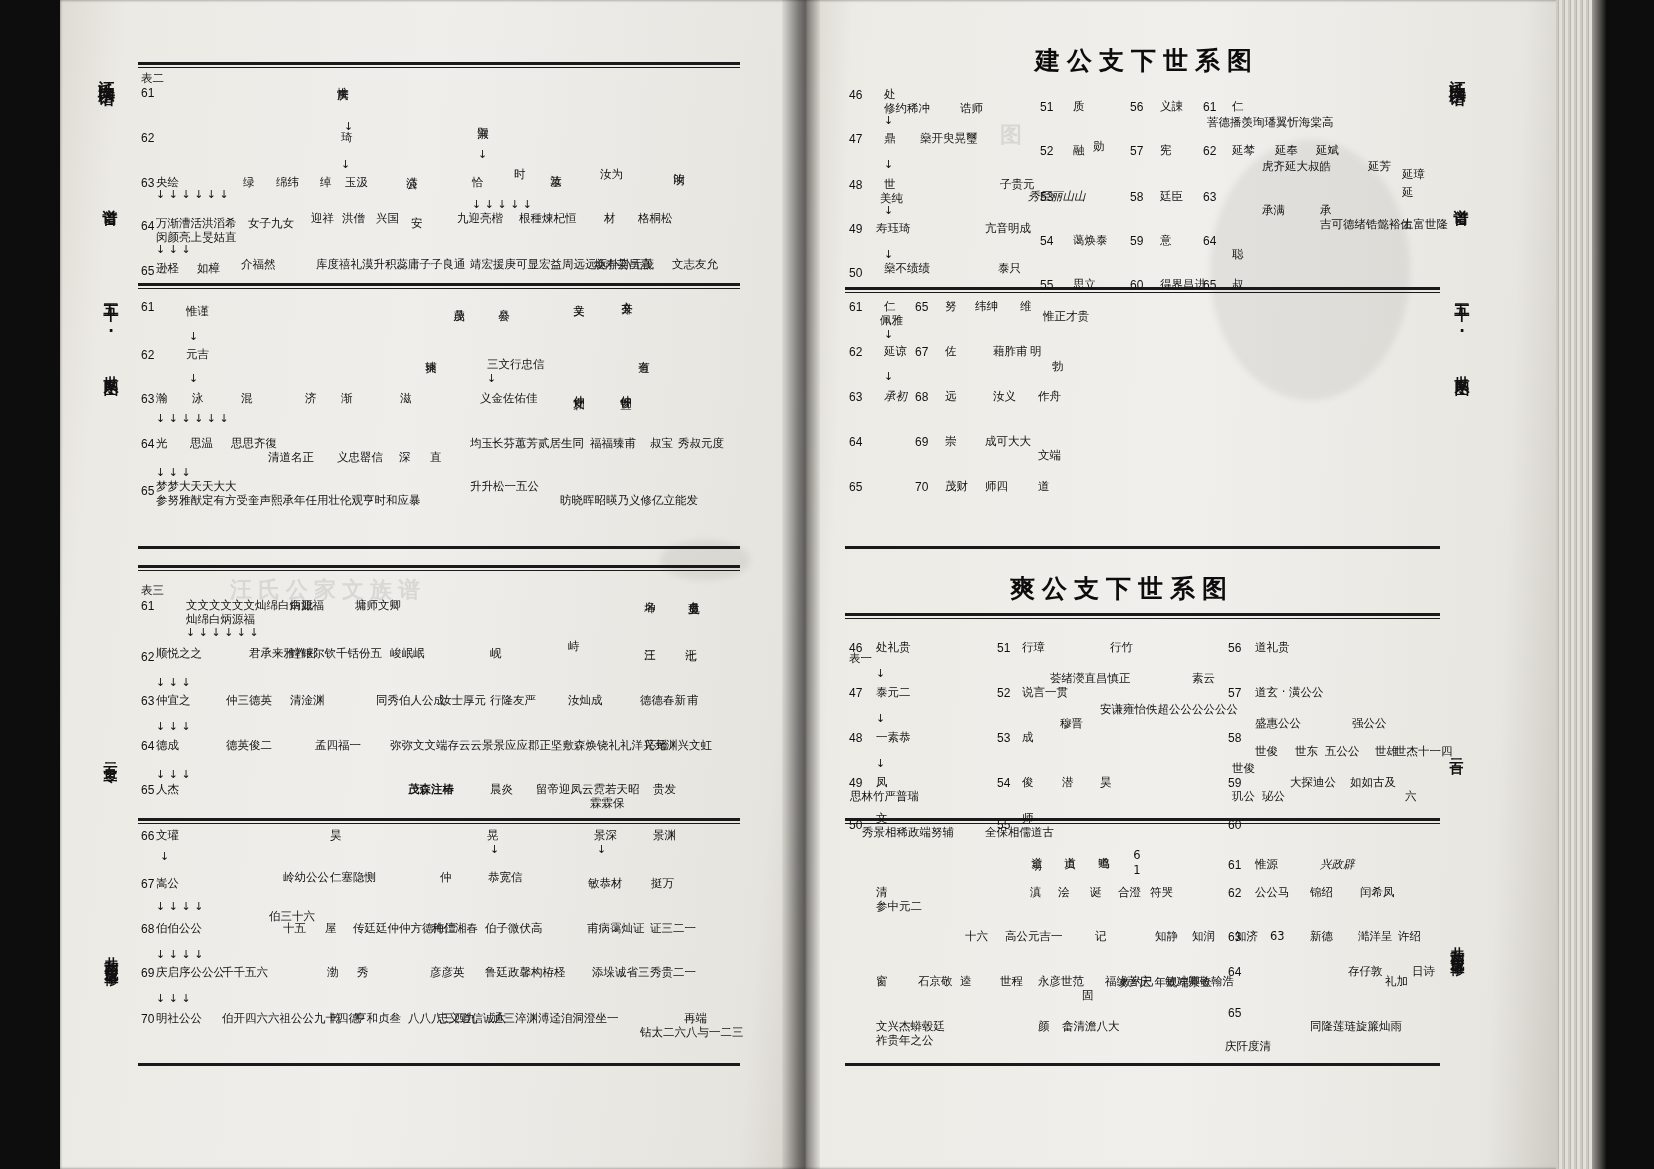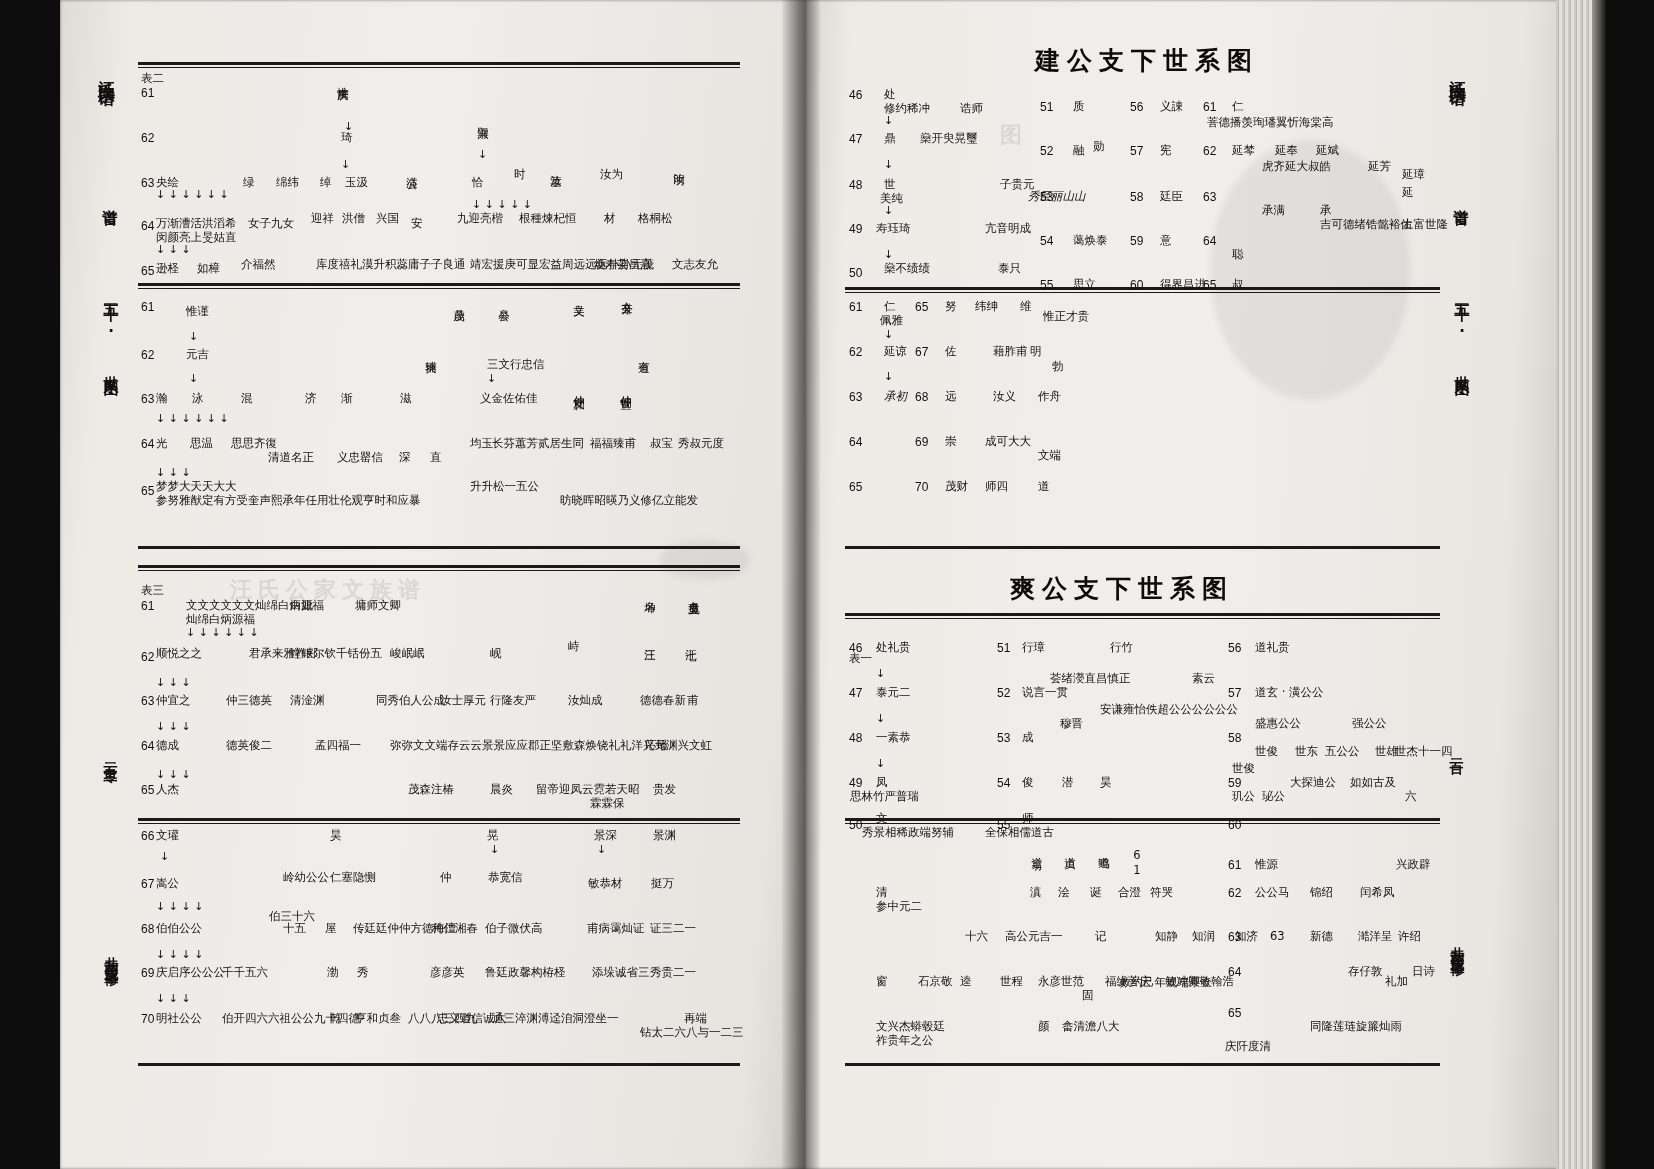--- a/index.html
+++ b/index.html
@@ -231,21 +231,21 @@
   <div class="arrow" style="left:156px;top:722px;">↓    ↓    ↓</div>
 
   <div class="c" style="left:156px;top:739px;">德成</div>
   <div class="c" style="left:226px;top:739px;">德英俊二</div>
   <div class="c" style="left:315px;top:739px;">孟四福一</div>
   <div class="c" style="left:390px;top:739px;">弥弥文文端存云云景景应应郡正坚敷森焕铙礼礼洋兴元渊兴文虹</div>
   <div class="c" style="left:645px;top:739px;">応蟠</div>
   <div class="arrow" style="left:156px;top:770px;">↓    ↓    ↓</div>
 
   <div class="c" style="left:156px;top:783px;">人杰</div>
-  <div class="c" style="left:408px;top:783px;">茂森注椿</div>
+  <div class="c" style="left:408px;top:783px;font-weight:bold;">茂森注椿</div>
   <div class="c" style="left:490px;top:783px;">晨炎</div>
   <div class="c" style="left:536px;top:783px;">留帝迎凤云霓若天昭</div>
   <div class="c" style="left:590px;top:797px;">霖霖保</div>
   <div class="c" style="left:653px;top:783px;">贵发</div>
 
   <div class="c" style="left:156px;top:829px;">文瓘</div>
   <div class="c" style="left:330px;top:829px;">昊</div>
   <div class="c" style="left:487px;top:829px;">晃</div>
   <div class="c" style="left:594px;top:829px;">景深</div>
   <div class="c" style="left:653px;top:829px;">景渊</div>
@@ -479,21 +479,21 @@
   <div class="c" style="left:876px;top:812px;">文</div>
   <div class="c" style="left:862px;top:826px;">秀景相稀政端努辅</div>
   <div class="c" style="left:1022px;top:812px;">师</div>
   <div class="c" style="left:985px;top:826px;">全保相儒道古</div>
 
   <div class="c vert" style="left:1030px;top:848px;height:40px;">道翁</div>
   <div class="c vert" style="left:1063px;top:848px;height:40px;">道贞</div>
   <div class="c vert" style="left:1097px;top:848px;height:40px;">道鸣</div>
   <div class="c vert" style="left:1130px;top:848px;height:40px;">61</div>
   <div class="c" style="left:1255px;top:858px;">惟源</div>
-  <div class="c" style="left:1396px;top:858px;">兴政辟</div>
+  <div class="c" style="left:1320px;top:858px;font-style:italic;">兴政辟</div>
   <div class="gen" style="left:1228px;top:858px;">61</div>
 
   <div class="c" style="left:876px;top:886px;">清</div>
   <div class="c" style="left:876px;top:900px;">参中元二</div>
   <div class="c" style="left:1030px;top:886px;">滇</div>
   <div class="c" style="left:1058px;top:886px;">浍</div>
   <div class="c" style="left:1090px;top:886px;">诞</div>
   <div class="c" style="left:1118px;top:886px;">合澄</div>
   <div class="c" style="left:1150px;top:886px;">符哭</div>
   <div class="c" style="left:1255px;top:886px;">公公马</div>

